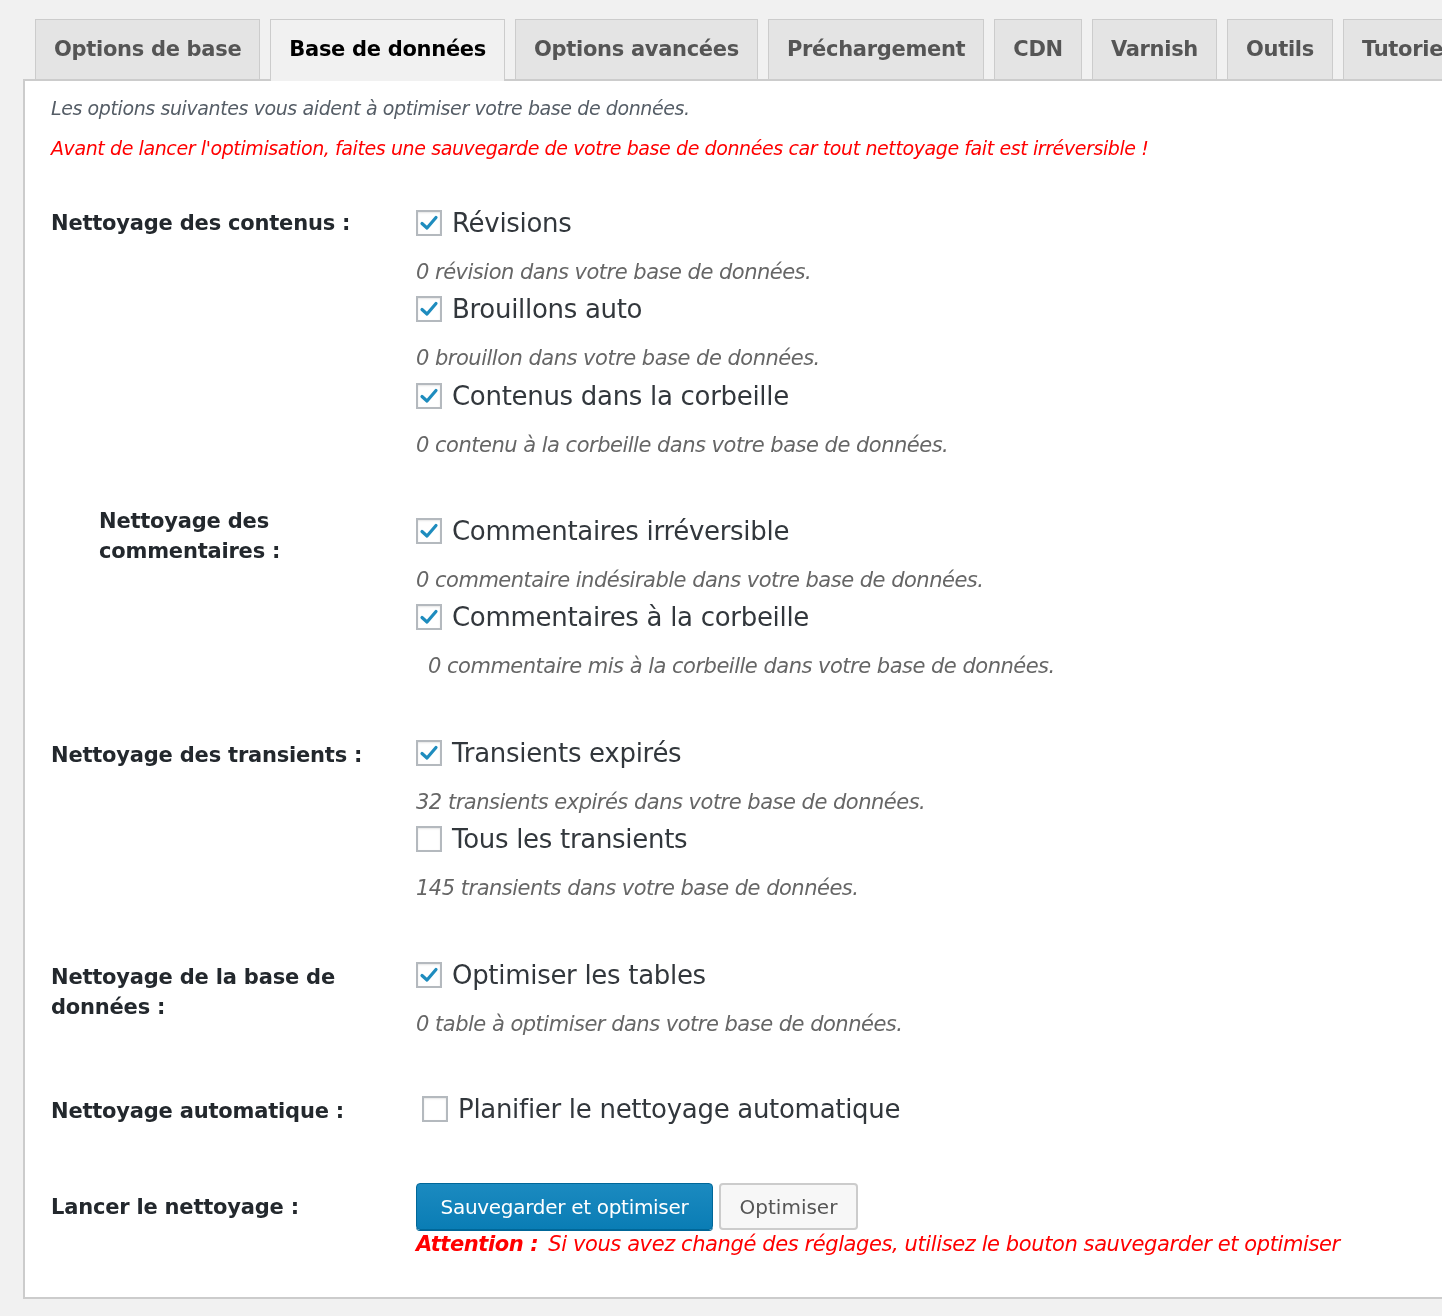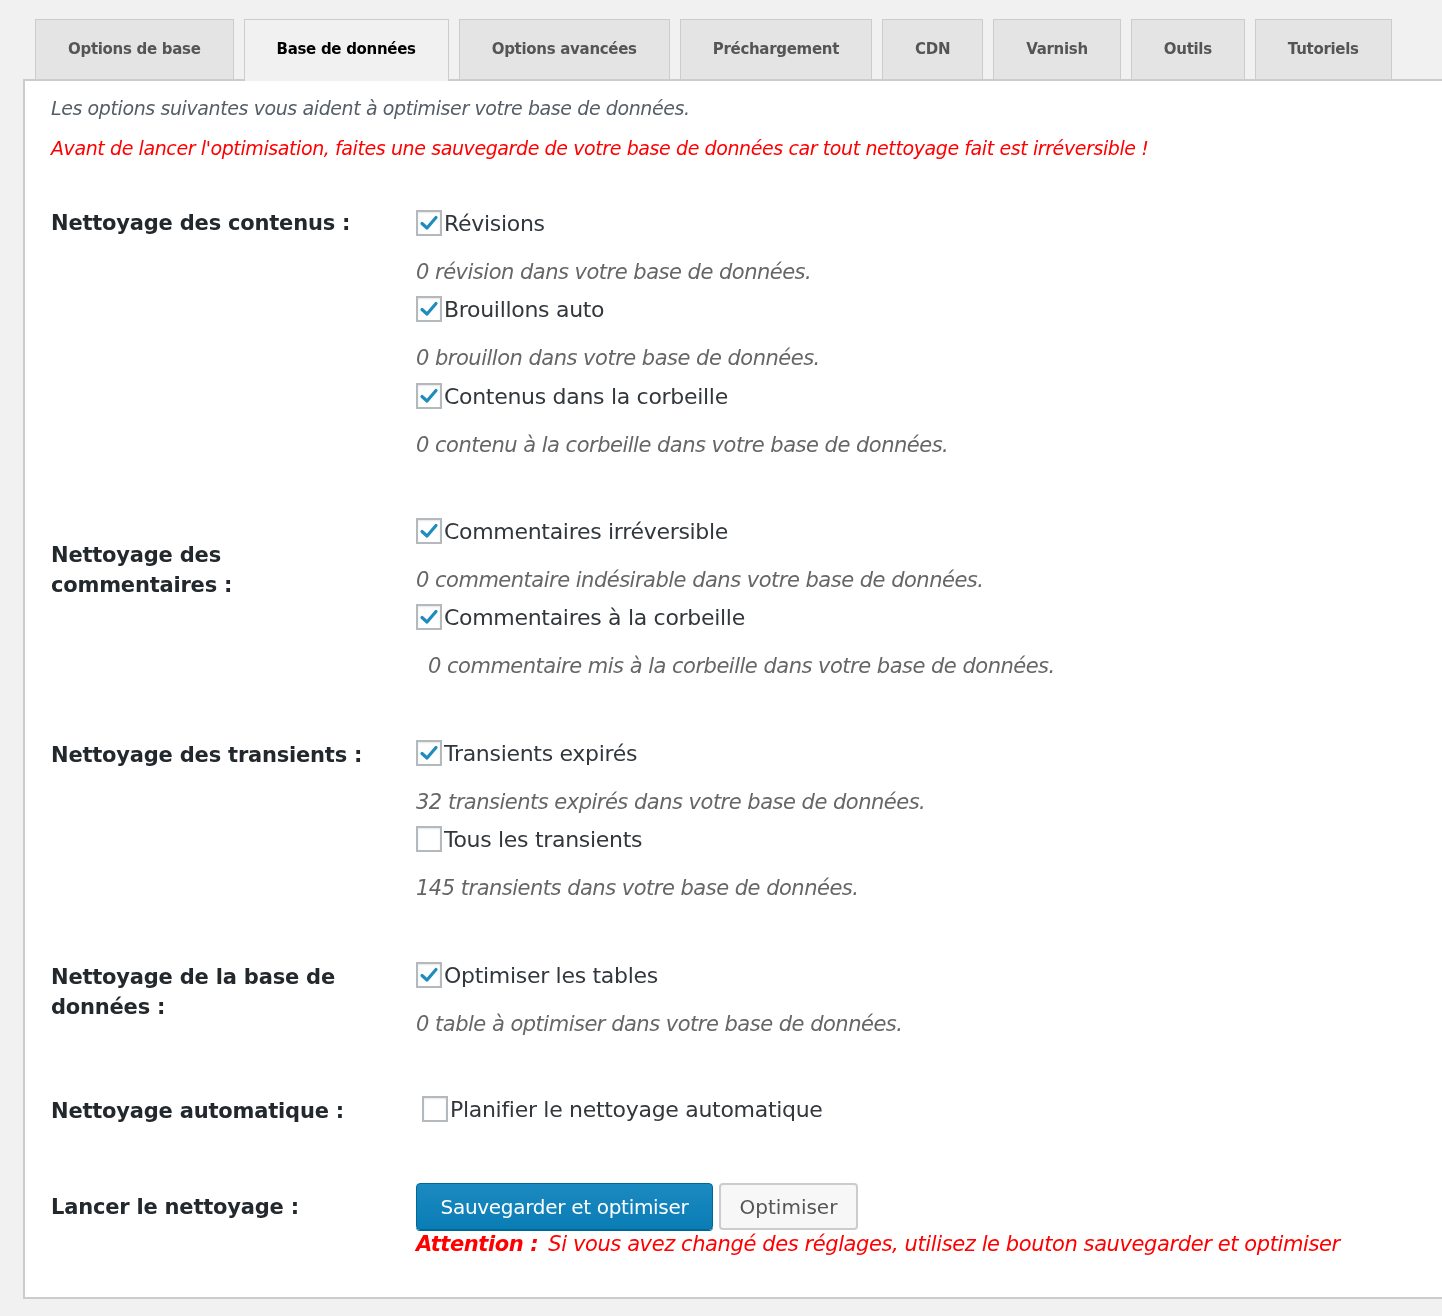--- a/index.html
+++ b/index.html
@@ -10,26 +10,26 @@
       color: #23282d;
     }
     .tabs {
       position: absolute; left: 35px; top: 19px;
       display: flex; gap: 0; height: 61px;
       white-space: nowrap;
     }
     .tab {
       height: 61px;
       margin-right: 10px;
-      padding: 0 32px;
+      padding: 0 18px;
       background: #e4e4e4;
       border: 1px solid #cccccc;
       border-bottom: none;
       color: #555555;
-      font-size: 15px;
+      font-size: 21px;
       font-weight: bold;
       line-height: 58px;
       cursor: pointer;
       letter-spacing: -0.3px;
     }
     .tab.active {
       background: #f1f1f1;
       color: #000000;
       height: 62px;
       position: relative;
@@ -67,22 +67,22 @@
     .cb {
       width: 26px; height: 26px;
       border: 2px solid #b4b9be;
       background: #ffffff;
       box-shadow: inset 0 1px 2px rgba(0,0,0,0.1);
       display: flex; align-items: center; justify-content: center;
       cursor: pointer;
     }
     .cb svg { width: 20px; height: 20px; }
     .opt-label {
-      margin-left: 2px;
-      font-size: 22px; color: #32373c;
+      margin-left: 10px;
+      font-size: 26px; color: #32373c;
       letter-spacing: -0.3px;
     }
     .desc {
       position: absolute; left: 391px;
       font-size: 21px; font-style: italic; color: #666666;
       letter-spacing: -0.5px;
       line-height: 30px;
     }
     .btn-primary {
       position: absolute; left: 391px; top: 1102px;
@@ -161,21 +161,21 @@
   <div class="opt" style="top:300px;">
     <span class="cb">
       <svg viewBox="0 0 20 20">
           <path d="M3 10.5 L8 15 L17 4.5" fill="none" stroke="#1e8cbe" stroke-width="3.2" stroke-linecap="round" stroke-linejoin="round"></path>
         </svg>
     </span>
     <span class="opt-label">Contenus dans la corbeille</span>
   </div>
   <div class="desc" style="top:349px;">0 contenu à la corbeille dans votre base de données.</div>
 
-  <div class="section-label" style="top:459px; width:250px;">Nettoyage des commentaires :</div>
+  <div class="section-label" style="top:425px; width:250px;margin-left:48px;">Nettoyage des commentaires :</div>
 
   <div class="opt" style="top:435px;">
     <span class="cb">
       <svg viewBox="0 0 20 20">
           <path d="M3 10.5 L8 15 L17 4.5" fill="none" stroke="#1e8cbe" stroke-width="3.2" stroke-linecap="round" stroke-linejoin="round"></path>
         </svg>
     </span>
     <span class="opt-label">Commentaires irréversible</span>
   </div>
   <div class="desc" style="top:484px;">0 commentaire indésirable dans votre base de données.</div>

